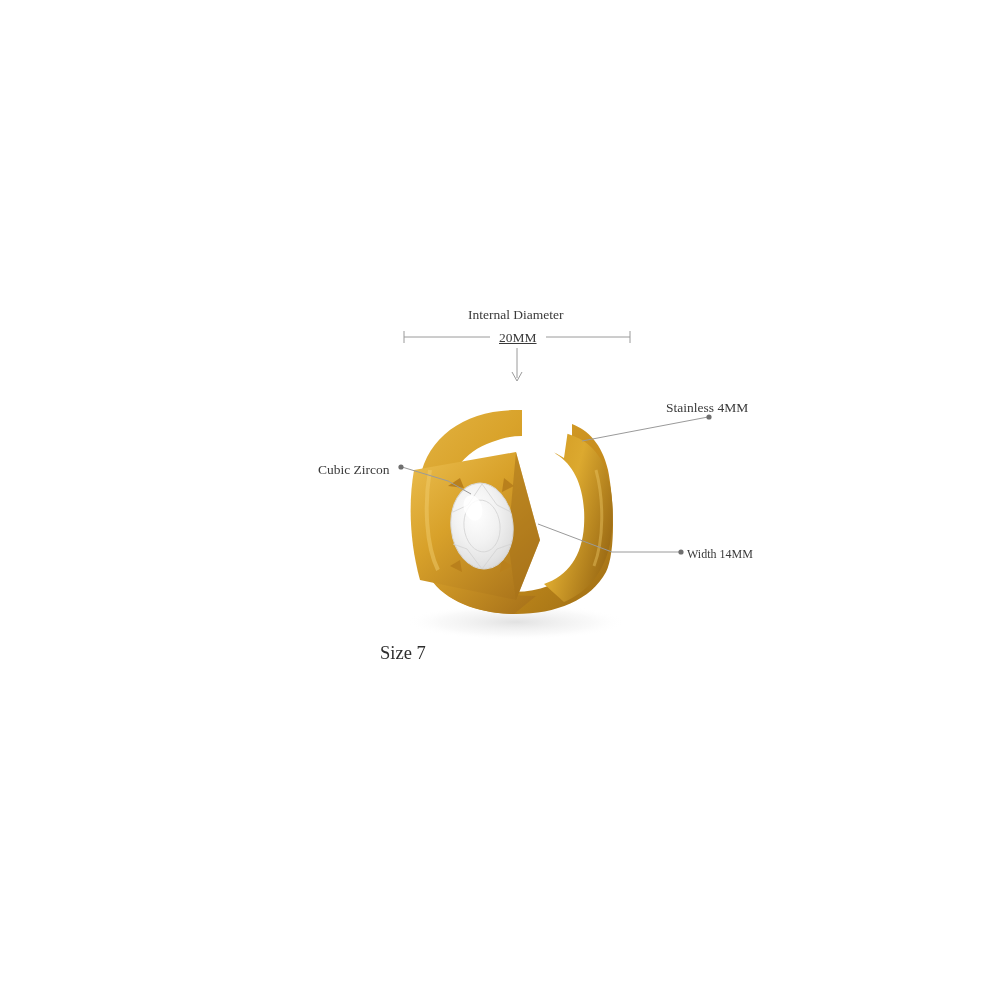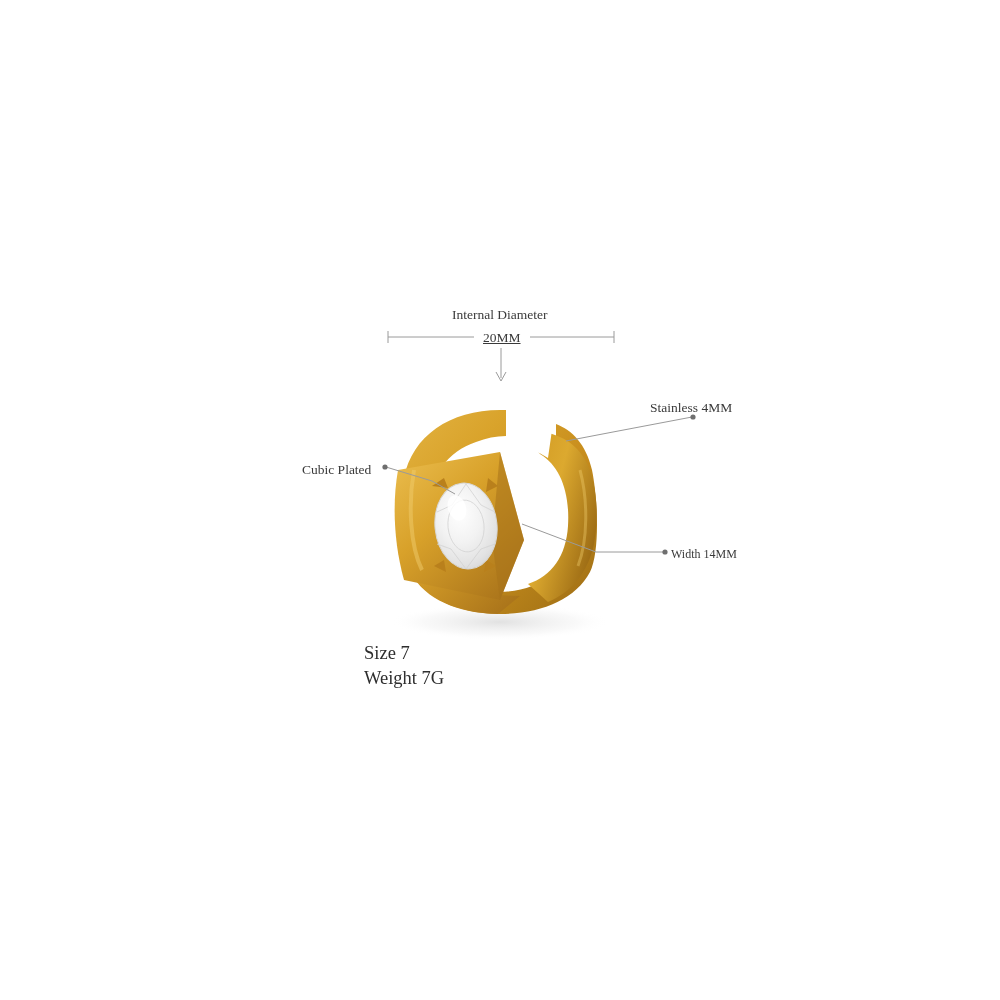--- a/index.html
+++ b/index.html
@@ -11,21 +11,21 @@
     width: 1000px;
     height: 1000px;
     position: relative;
     font-family: "Liberation Serif", serif;
     color: #333333;
     overflow: hidden;
   }
 
   .stage {
     position: absolute;
-    left: 0;
+    left: 16px;
     top: 0;
     width: 868px;
     height: 1000px;
     border-radius: 18px;
   }
 
   
   .anno {
     position: absolute;
     font-family: "Liberation Serif", serif;
@@ -210,22 +210,21 @@
       <circle cx="665" cy="552" r="2.6"></circle>
     </g>
   </svg>
 
   <div class="anno" id="anno-internal-diameter-label">Internal Diameter</div>
 
   <div class="anno" id="anno-diameter-value">20MM</div>
 
   <div class="anno" id="anno-thickness">Stainless 4MM</div>
 
-  <div class="anno" id="anno-cubic-zircon">Cubic Plated</div>
+  <div class="anno" id="anno-cubic-zircon">Cubic Zircon</div>
 
   <div class="anno" id="anno-width">Width 14MM</div>
 
   <div class="specs">
     <div>Size 7</div>
-    <div>Weight 7G</div>
   </div>
 
 </div>
 
 </body></html>

